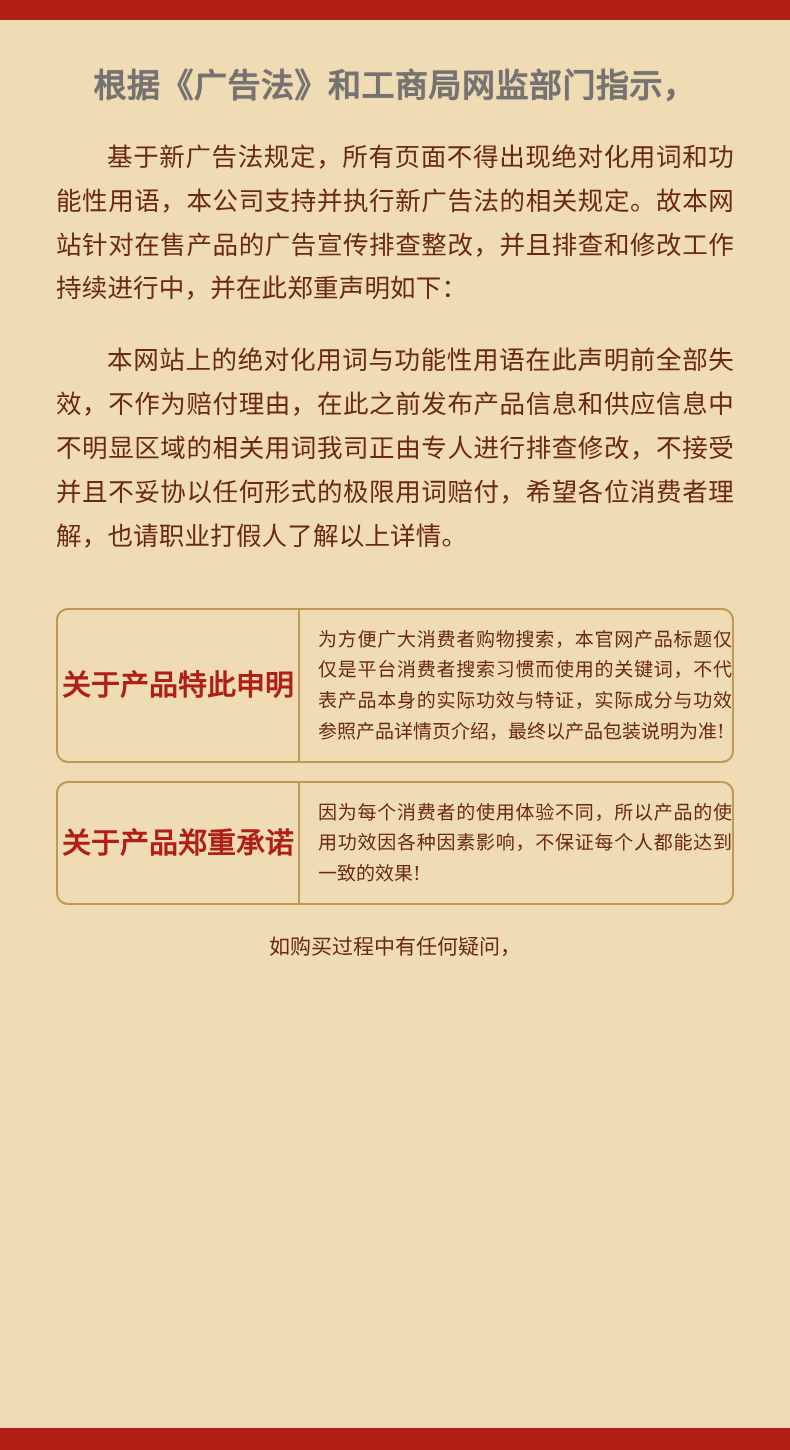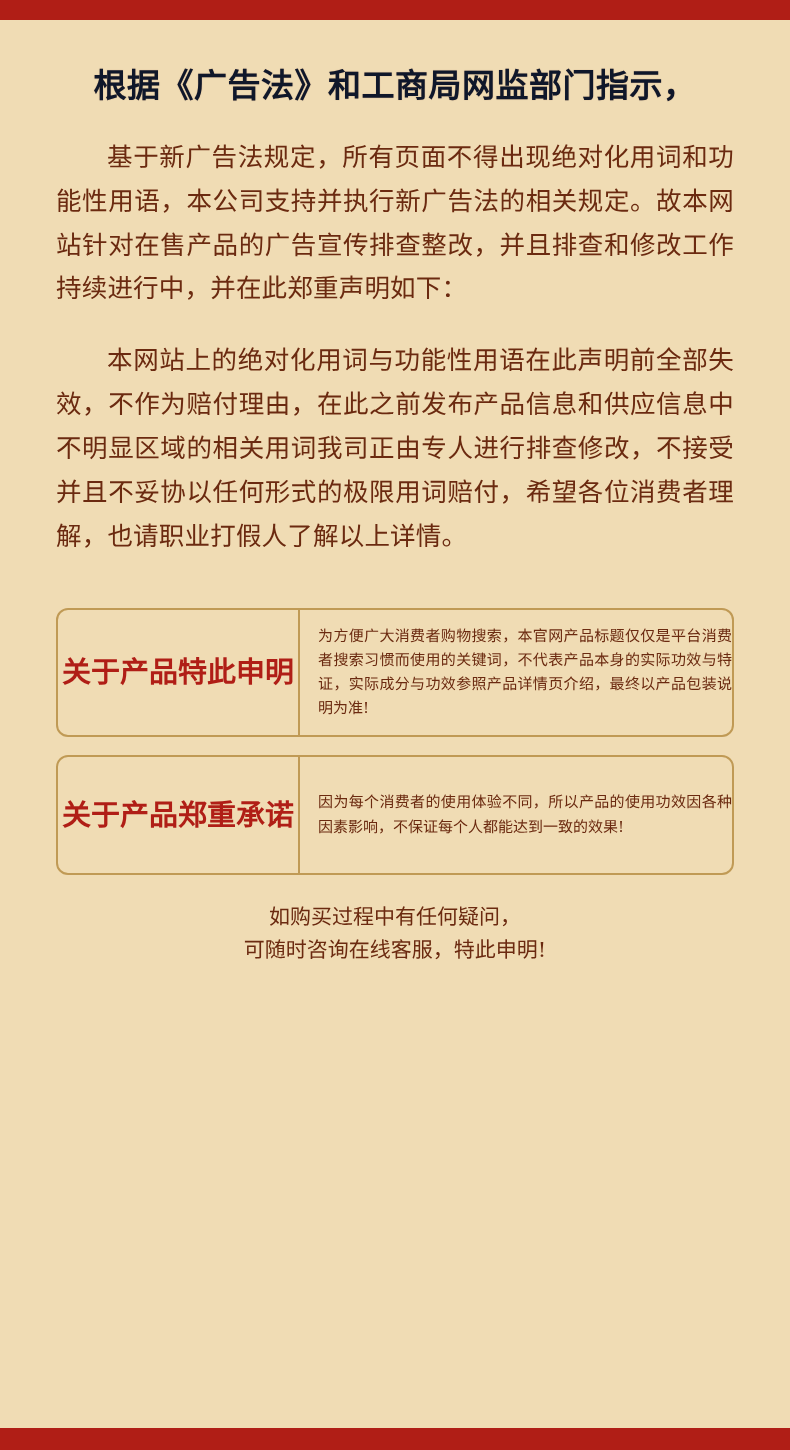--- a/index.html
+++ b/index.html
@@ -40,21 +40,21 @@
     position: absolute;
     top: 20px;
     left: 0;
     width: 790px;
     height: 1408px;
     background: #f0dcb4;
     box-sizing: border-box;
     padding: 42px 56px 0 56px;
   }
   .headline {
-    color: #0f172a;
+    color: #737373;
     font-weight: bold;
     font-size: 33px;
     line-height: 1.45;
     text-align: center;
     letter-spacing: 0.5px;
     margin: 0 0 26px 0;
     text-shadow: 0 0 1px rgba(90,26,12,0.35);
   }
   .headline .line2 {
     display: block;
@@ -103,37 +103,38 @@
   }
   .card-title span {
     display: block;
     white-space: nowrap;
   }
   .card-body {
     flex: 1 1 auto;
     display: flex;
     align-items: center;
     color: #6b2a10;
-    font-size: 15px;
+    font-size: 19px;
     line-height: 1.62;
     padding: 14px 0 14px 18px;
     text-align: justify;
     text-justify: inter-ideograph;
     box-sizing: border-box;
     border-radius: 20px;
   }
   .footer {
     margin-top: 26px;
     text-align: center;
     color: #6b2a10;
     font-size: 21px;
     line-height: 1.6;
   }
   .footer div {
     display: block;
+    margin-top: 11px;
   }
 </style>
 </head>
 <body>
 
 <div class="page">
 
   <div class="top-bar"></div>
 
   <div class="panel">
@@ -161,20 +162,19 @@
           <span>郑重承诺</span>
         </div>
         <div class="card-body">因为每个消费者的使用体验不同，所以产品的使用功效因各种因素影响，不保证每个人都能达到一致的效果!</div>
       </div>
 
 
     </div>
 
     <div class="footer">
       <div>如购买过程中有任何疑问，</div>
-      <div>可随时咨询在线客服，特此申明!</div>
     </div>
 
   </div>
 
   <div class="bottom-bar"></div>
 
 </div>
 
 </body></html>

